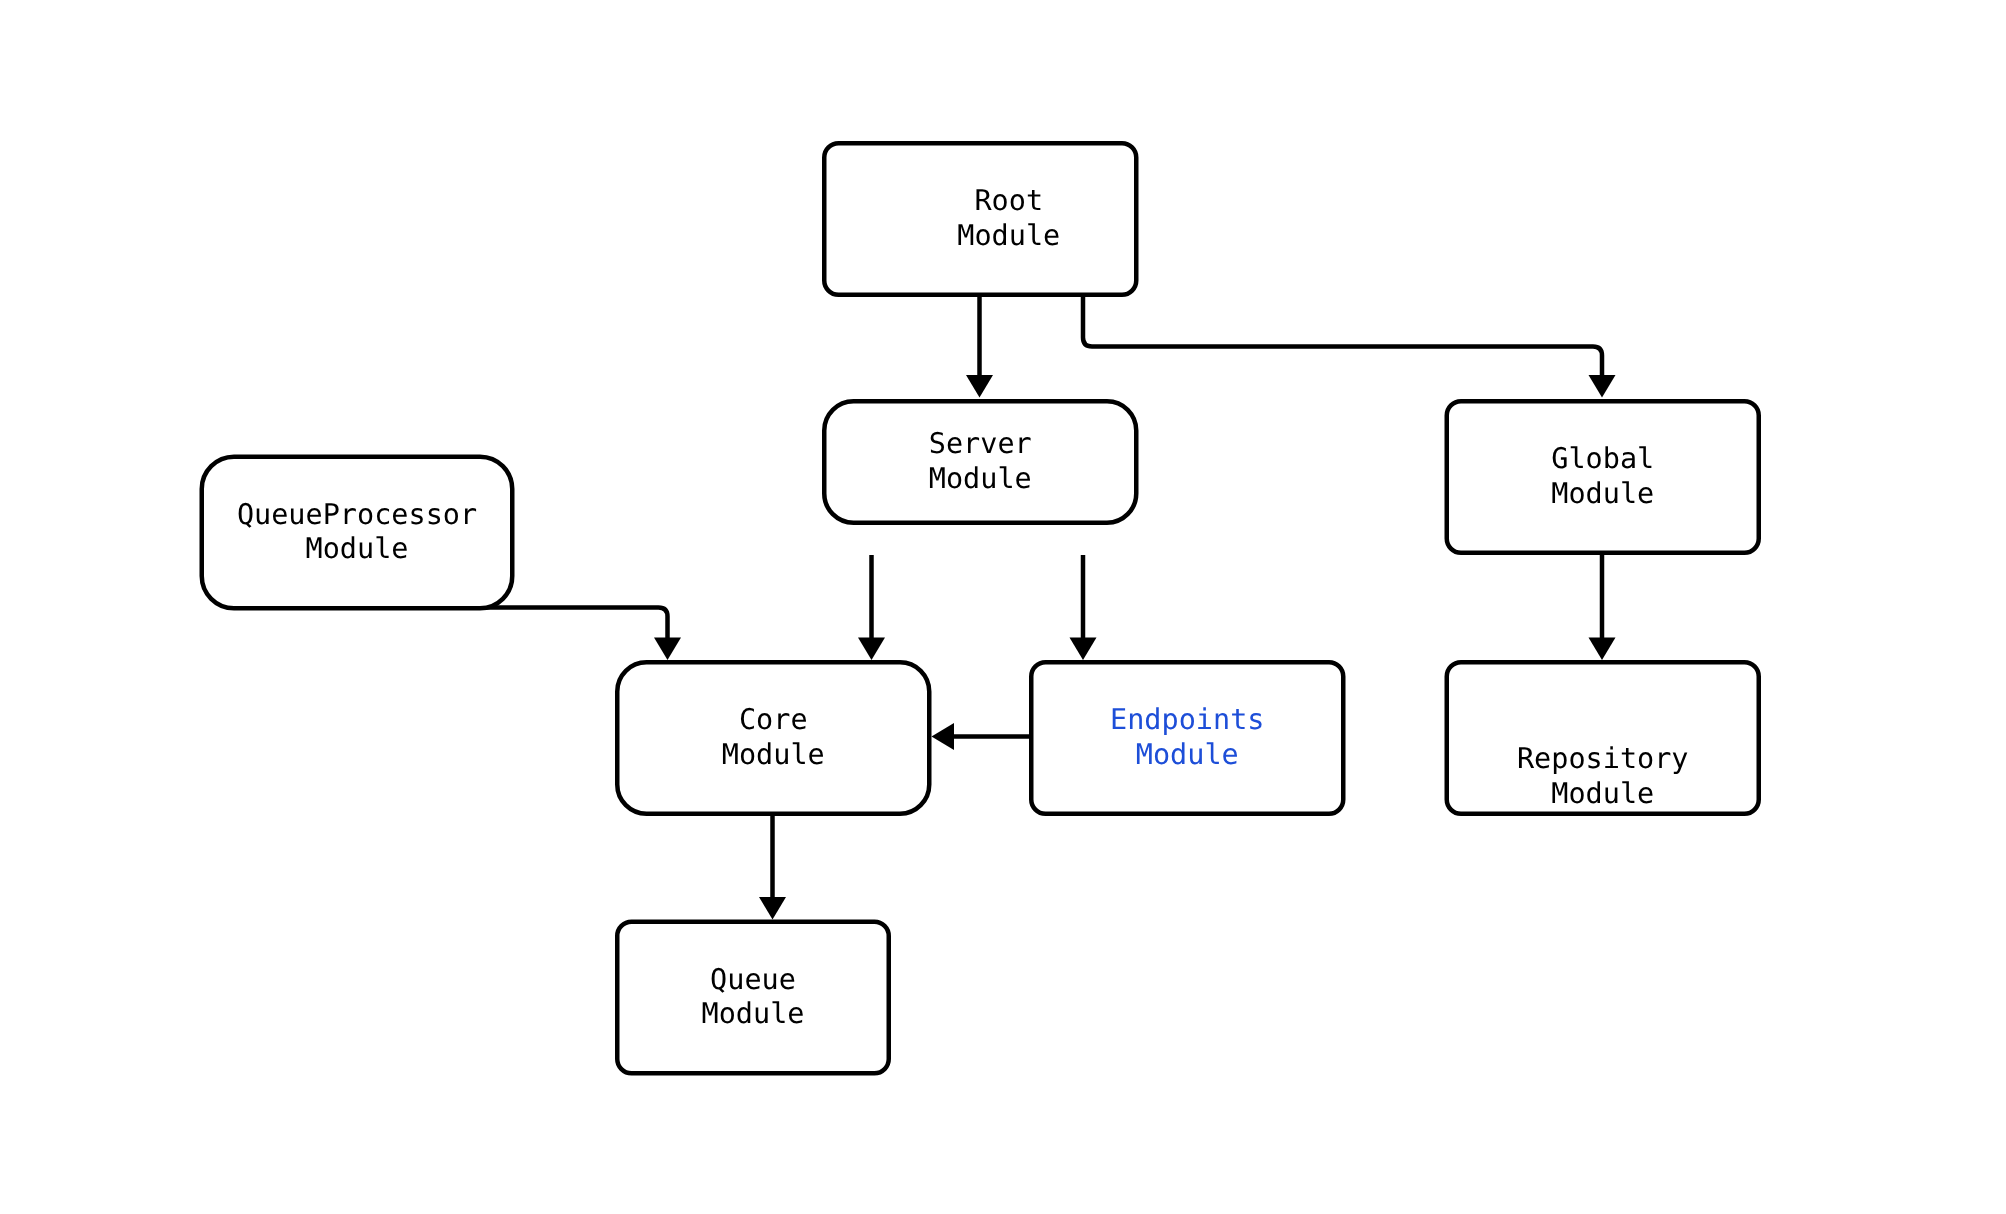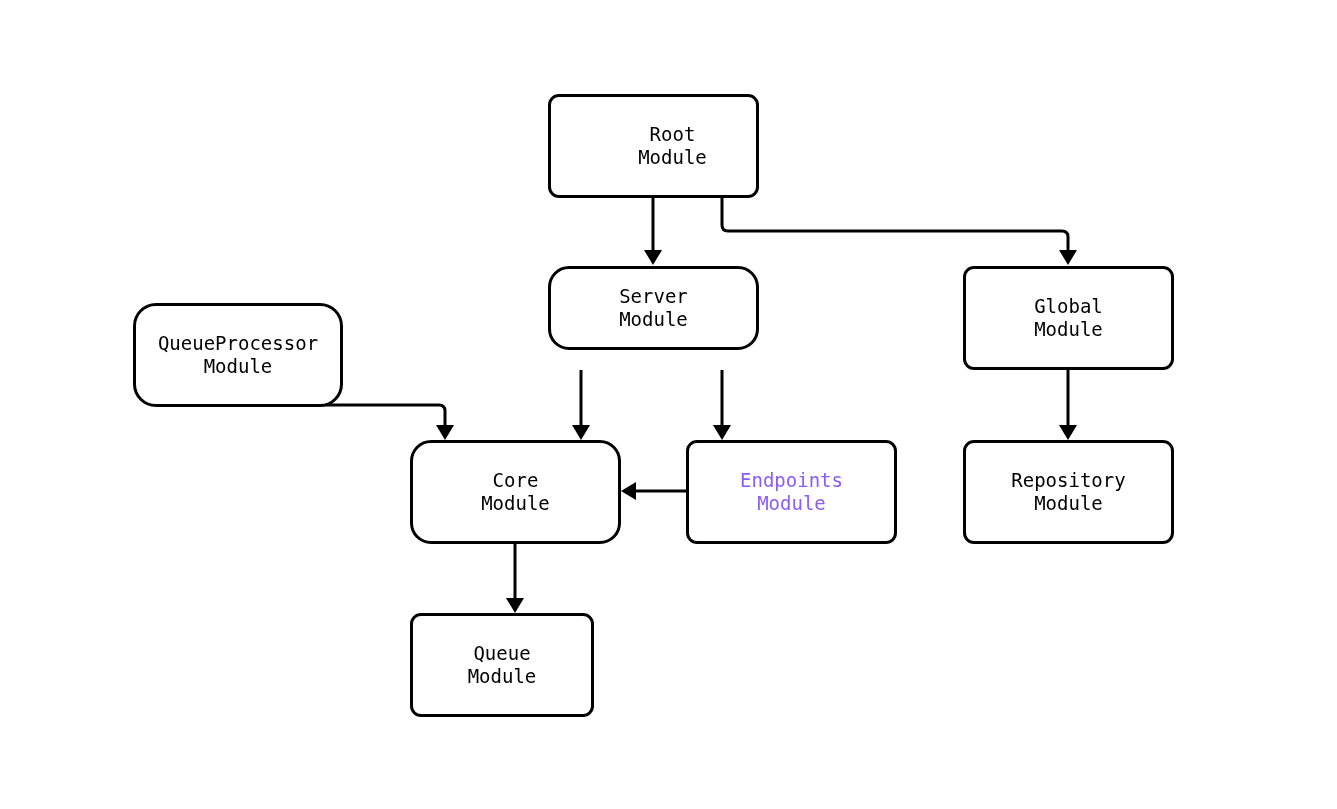--- a/index.html
+++ b/index.html
@@ -100,24 +100,24 @@
       </div>
       <div class="node" style="left: 963px; top: 266px; width: 211px; height: 104px; border-width: 3px; border-color: rgb(0, 0, 0); border-radius: 11px;">
         <div class="node-label" style="font-size: 19px; color: rgb(0, 0, 0);">Global
 Module</div>
       </div>
       <div class="node" style="left: 410px; top: 440px; width: 211px; height: 104px; border-width: 3px; border-color: rgb(0, 0, 0); border-radius: 21px;">
         <div class="node-label" style="font-size: 19px; color: rgb(0, 0, 0);">Core
 Module</div>
       </div>
       <div class="node" style="left: 686px; top: 440px; width: 211px; height: 104px; border-width: 3px; border-color: rgb(0, 0, 0); border-radius: 11px;">
-        <div class="node-label" style="font-size: 19px; color: #8b5cf6;">Endpoints
+        <div class="node-label" style="font-size: 19px; color: #1d4ed8;">Endpoints
 Module</div>
       </div>
-      <div class="node" style="left: 963px; top: 440px; width: 211px; height: 104px; border-width: 3px; border-color: rgb(0, 0, 0); border-radius: 11px;">
+      <div class="node" style="left: 963px; top: 440px; width: 211px; height: 104px; border-width: 3px; border-color: rgb(0, 0, 0); border-radius: 11px; align-items: flex-end;">
         <div class="node-label" style="font-size: 19px; color: rgb(0, 0, 0);">Repository
 Module</div>
       </div>
       <div class="node" style="left: 410px; top: 613px; width: 184px; height: 104px; border-width: 3px; border-color: rgb(0, 0, 0); border-radius: 11px;">
         <div class="node-label" style="font-size: 19px; color: rgb(0, 0, 0);">Queue
 Module</div>
       </div>
     </div>
 
 </div>

